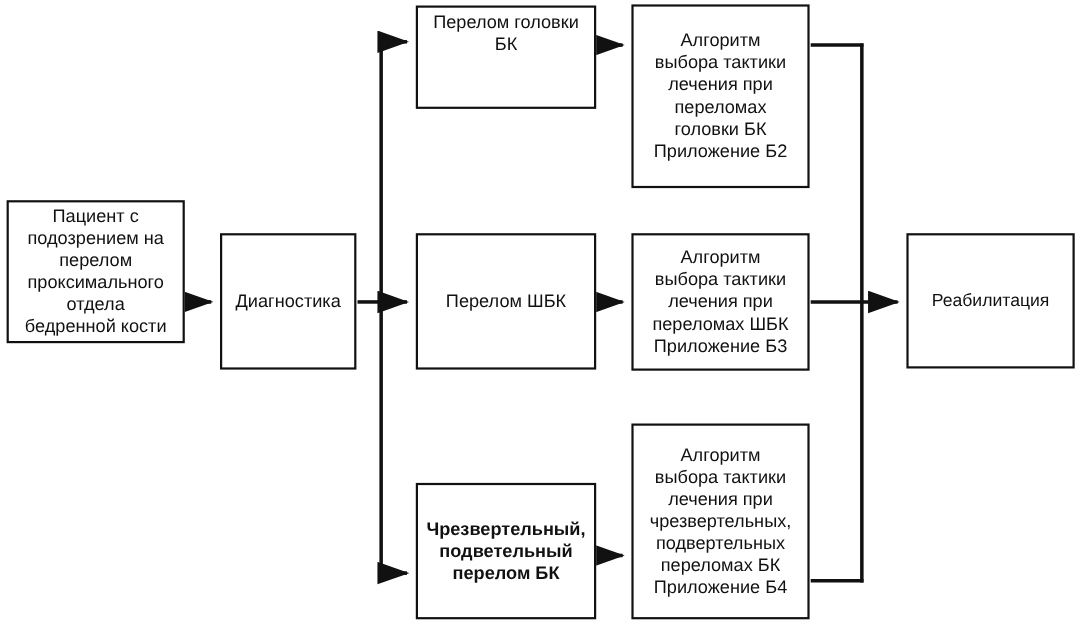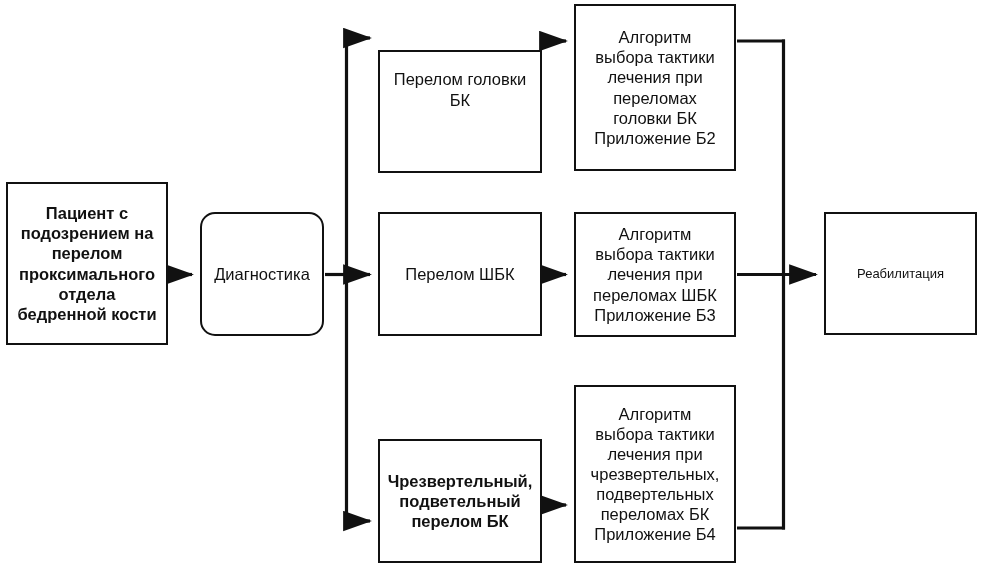--- a/index.html
+++ b/index.html
@@ -37,32 +37,32 @@
     padding: 2px 4px;
   }
   .node-text {
     display: block;
     width: 100%;
     text-align: center;
     white-space: pre-line;
   }
 
   
-  #node-patient      { left: 6px;   top: 182px; width: 162px; height: 163px; font-size: 16.5px; font-weight: bold; }
-  #node-diagnostics  { left: 200px; top: 212px; width: 124px; height: 124px; font-size: 16.5px; border-radius: 15px; }
+  #node-patient      { left: 6px;   top: 182px; width: 162px; height: 130px; font-size: 16.5px; }
+  #node-diagnostics  { left: 200px; top: 212px; width: 124px; height: 124px; font-size: 16.5px; }
 
-  #node-fracture-head     { left: 378px; top: 5px;   width: 164px; height: 123px; font-size: 16.5px; margin-top: 45px; }
+  #node-fracture-head     { left: 378px; top: 5px;   width: 164px; height: 94px; font-size: 16.5px; }
   #node-fracture-neck     { left: 378px; top: 212px; width: 164px; height: 124px; font-size: 16.5px; justify-content: flex-end; }
   #node-fracture-trochant { left: 378px; top: 439px; width: 164px; height: 124px; font-size: 16.5px; font-weight: bold; }
 
   #node-algo-head     { left: 574px; top: 4px;   width: 162px; height: 167px; font-size: 16.5px; }
   #node-algo-neck     { left: 574px; top: 212px; width: 162px; height: 125px; font-size: 16.5px; }
   #node-algo-trochant { left: 574px; top: 385px; width: 162px; height: 178px; font-size: 16.5px; }
 
-  #node-rehab        { left: 824px; top: 212px; width: 153px; height: 123px; font-size: 13px; }
+  #node-rehab        { left: 824px; top: 212px; width: 153px; height: 123px; font-size: 16px; }
 
   
   #node-fracture-head .node-text     { transform: translateY(-22px); }
   #node-algo-trochant .node-text     { transform: translateY(0px); }
 </style>
 </head>
 <body>
 
 <div id="diagram-root">
 

